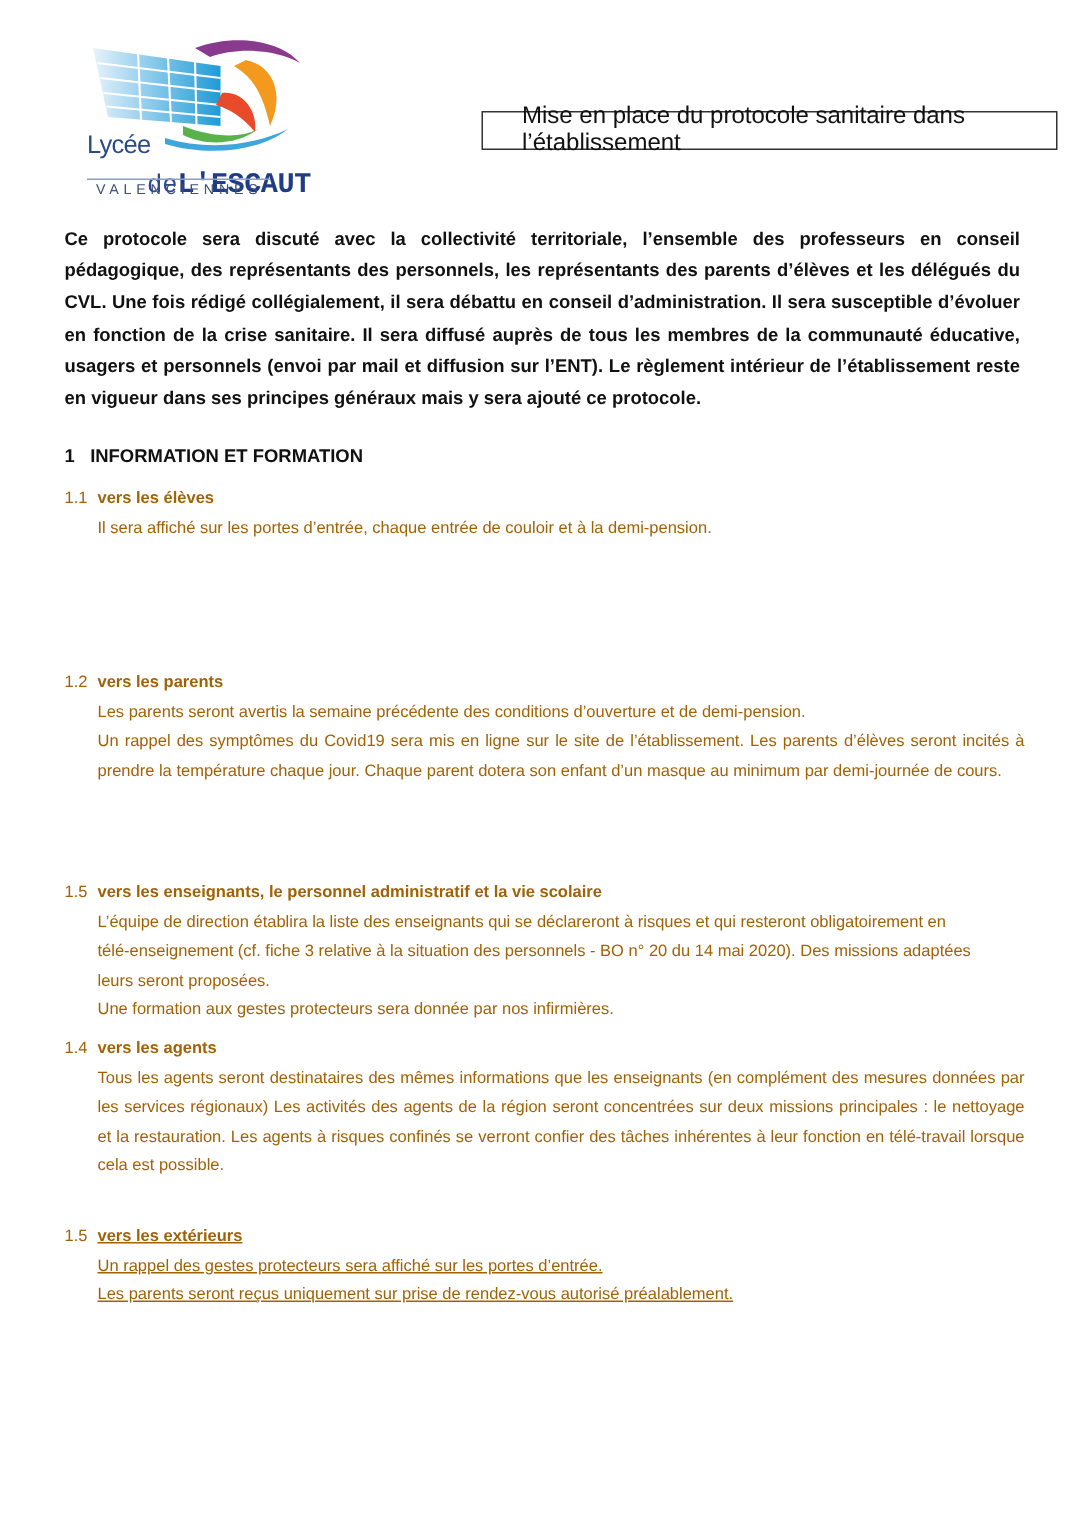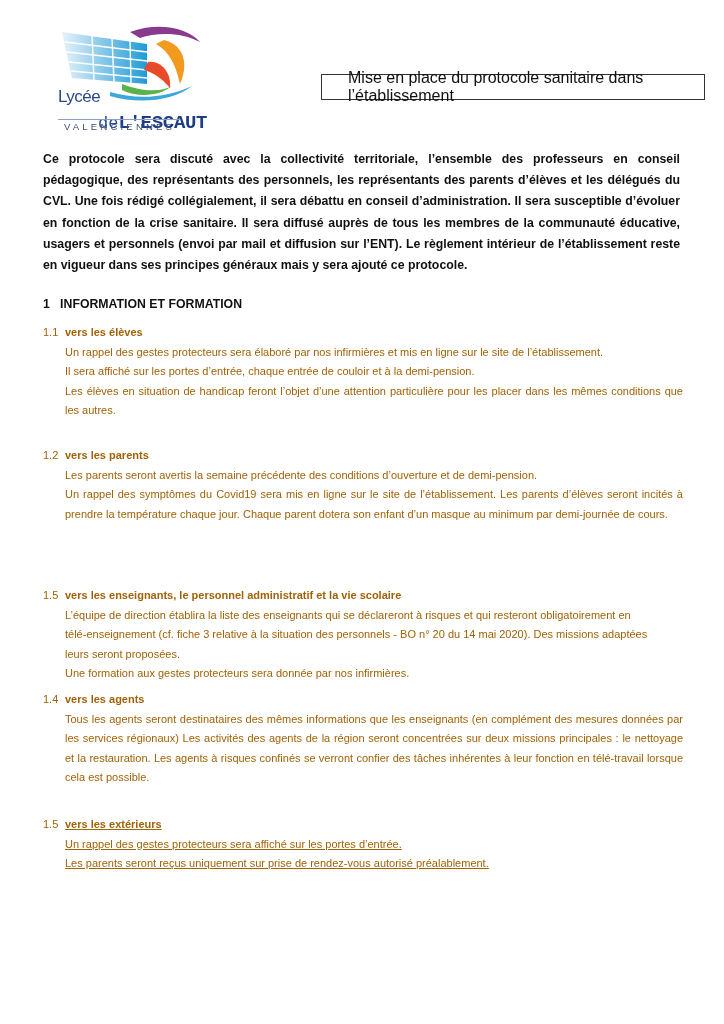--- a/index.html
+++ b/index.html
@@ -73,23 +73,21 @@
 <div class="title-box">Mise en place du protocole sanitaire dans l’établissement</div>
 
 <div class="intro">Ce protocole sera discuté avec la collectivité territoriale, l’ensemble des professeurs en conseil pédagogique, des représentants des personnels, les représentants des parents d’élèves et les délégués du CVL. Une fois rédigé collégialement, il sera  débattu en conseil d’administration. Il sera susceptible d’évoluer en fonction de la crise sanitaire. Il sera diffusé auprès de tous les membres de la communauté éducative, usagers et personnels (envoi par mail et diffusion sur l’ENT). Le règlement intérieur de l’établissement reste en vigueur dans ses principes généraux mais y sera ajouté ce protocole.</div>
 
 <div class="section-h">
   <span>1</span>&nbsp;&nbsp;&nbsp;<span>INFORMATION ET FORMATION</span>
 </div>
 
 <div class="sub" style="top:323px;">
   <div><span class="num">1.1</span><span class="st">vers les élèves</span></div>
-  <div class="para left">Un rappel des gestes protecteurs sera élaboré par nos infirmières et mis en ligne sur le site de l’établissement.</div>
   <div class="para left">Il  sera affiché sur les portes d’entrée, chaque entrée de couloir et à la demi-pension.</div>
-  <div class="para">Les élèves en situation de handicap feront l’objet d’une attention particulière pour les placer dans les mêmes conditions que les autres.</div>
 </div>
 
 <div class="sub" style="top:446px;">
   <div><span class="num">1.2</span><span class="st">vers les parents</span></div>
   <div class="para left">Les parents seront avertis la semaine précédente des conditions d’ouverture et de demi-pension.</div>
   <div class="para">Un rappel des symptômes du Covid19 sera mis en ligne sur le site de l’établissement. Les parents d’élèves seront incités à prendre la température chaque jour. Chaque parent dotera son enfant d’un masque au minimum par demi-journée de cours.</div>
 </div>
 
 <div class="sub" style="top:586px;">
   <div><span class="num">1.5</span><span class="st">vers les enseignants, le personnel administratif et la vie scolaire</span></div>

